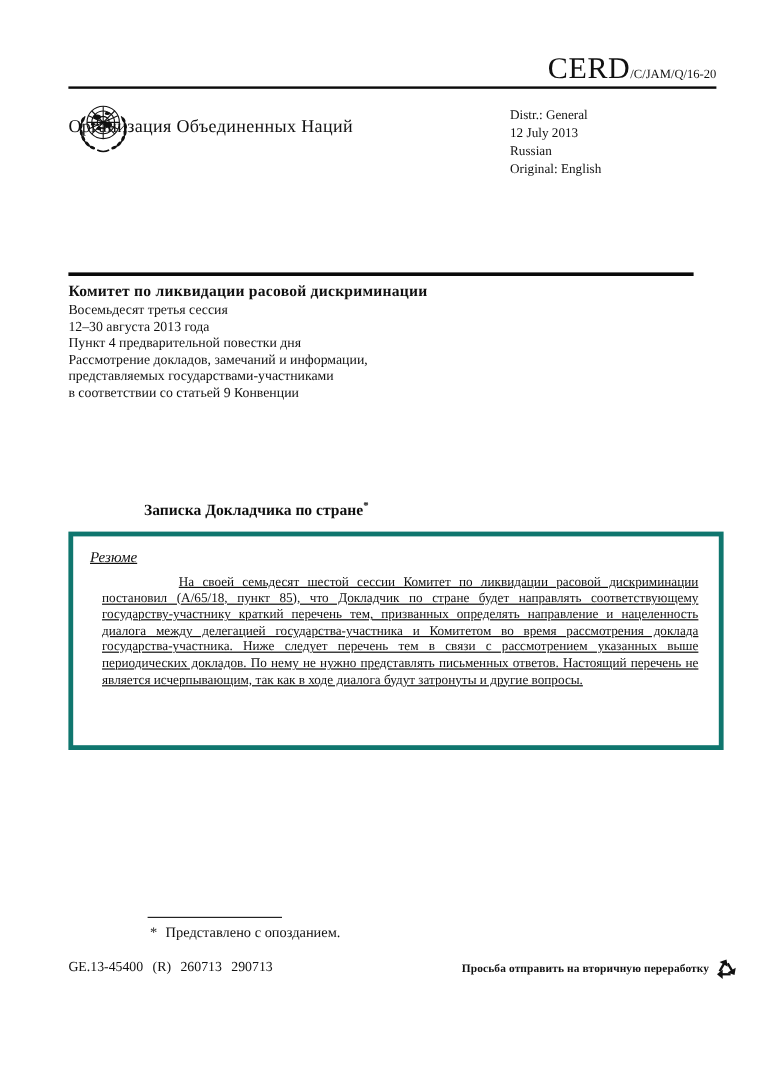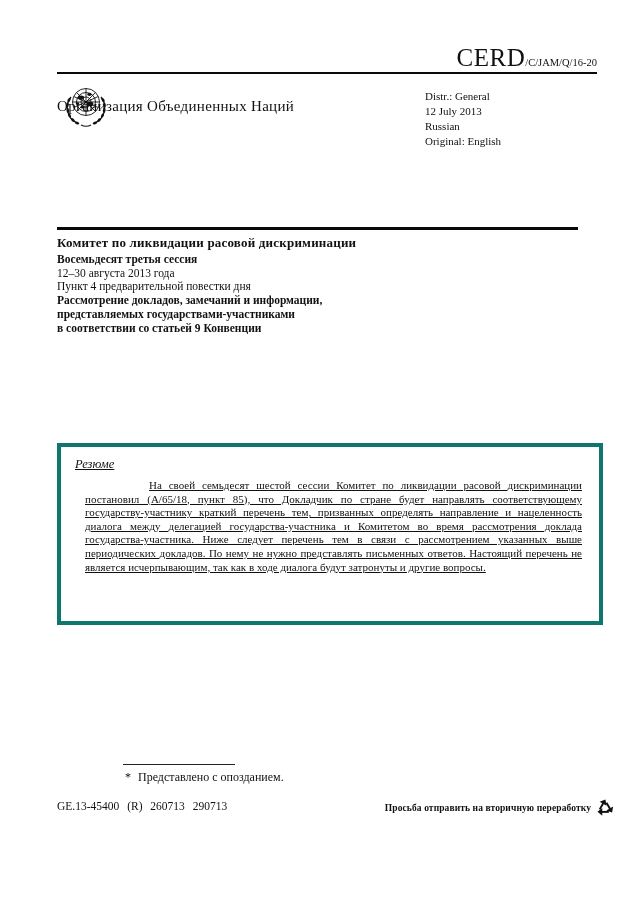--- a/index.html
+++ b/index.html
@@ -18,21 +18,21 @@
   .sym-main{font-size:25px;letter-spacing:.5px;}
   .sym-suffix{font-size:10.5px;}
   .rule-thin{position:absolute;left:57px;top:72px;width:540px;height:2px;background:#0a0a0a;}
   .emblem{position:absolute;left:60px;top:82px;width:52px;height:50px;}
   .conv-title{position:absolute;left:123px;top:85px;font-weight:bold;font-size:16.5px;line-height:20px;letter-spacing:.2px;}
   .distr-block{position:absolute;left:425px;top:89px;font-size:11px;line-height:15px;}
   
   .rule-thick{position:absolute;left:57px;top:227px;width:521px;height:3px;background:#0a0a0a;}
   .session{position:absolute;left:57px;top:236px;font-size:11.5px;line-height:13.8px;}
   .session .committee{font-size:13px;font-weight:bold;margin-bottom:3px;letter-spacing:.2px;}
-  .session .b{font-weight:bold;}
+  .session .b{font-weight:normal;}
   
   .doc-title{position:absolute;left:120px;top:349px;font-weight:bold;font-size:14.5px;line-height:15.8px;letter-spacing:.2px;}
   .subtitle{position:absolute;left:120px;top:416px;font-weight:bold;font-size:13px;}
   .subtitle sup{font-size:9px;font-weight:bold;}
   
   .summary-box{position:absolute;left:57px;top:443px;width:538px;height:174px;border:4px solid #0f766e;text-decoration:underline;}
   .summary-heading{margin:10px 0 0 14px;font-style:italic;font-size:12.5px;}
   .summary-body{
     margin:7px 17px 0 24px;
     font-size:11px;line-height:13.6px;
@@ -112,20 +112,21 @@
     <div class="committee">Комитет по ликвидации расовой дискриминации</div>
     <div class="b">Восемьдесят третья сессия</div>
     <div>12–30 августа 2013 года</div>
     <div>Пункт 4 предварительной повестки дня</div>
     <div class="b">Рассмотрение докладов, замечаний и информации,</div>
     <div class="b">представляемых государствами-участниками</div>
     <div class="b">в соответствии со статьей 9 Конвенции</div>
   </div>
 
 
+  <div class="subtitle"><span>Записка Докладчика по стране</span><sup>*</sup></div>
 
   <div class="summary-box">
     <div class="summary-heading">Резюме</div>
     <p class="summary-body">На своей семьдесят шестой сессии Комитет по ликвидации расовой дискриминации постановил (A/65/18, пункт 85), что Докладчик по стране будет направлять соответствующему государству-участнику краткий перечень тем, призванных определять направление и нацеленность диалога между делегацией государства-участника и Комитетом во время рассмотрения доклада государства-участника. Ниже следует перечень тем в связи с рассмотрением указанных выше периодических докладов. По нему не нужно представлять письменных ответов. Настоящий перечень не является исчерпывающим, так как в ходе диалога будут затронуты и другие вопросы.</p>
   </div>
 
   <div class="footnote-rule"></div>
   <div class="footnote"><span class="fn-marker">*</span><span>Представлено с опозданием.</span></div>
 
   <div class="ge-code">GE.13-45400 (R) 260713 290713</div>

